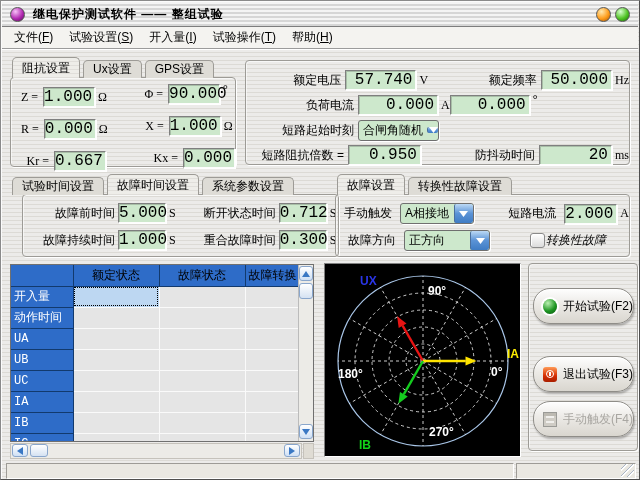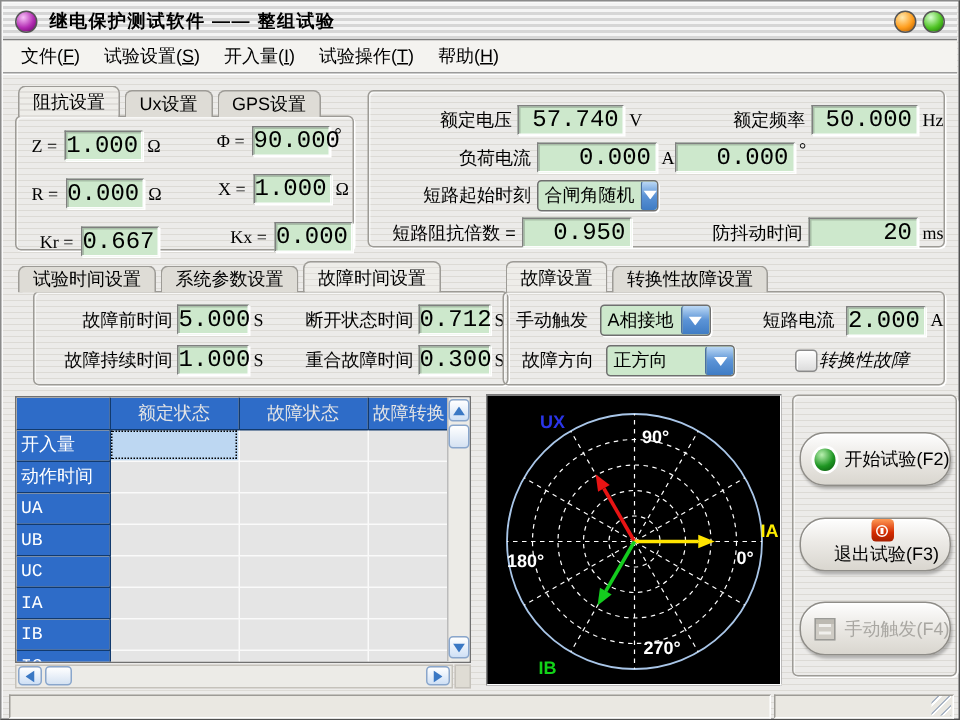--- a/index.html
+++ b/index.html
@@ -65,21 +65,21 @@
 
   
   .checkbox { width:15px; height:15px; border:1px solid #8a8a8a; border-radius:3px;
     background:linear-gradient(#ffffff,#dcdcdc); box-shadow:inset 1px 1px 0 #fff; }
 
   
   .tablewrap { position:absolute; left:8px; top:214px; width:304px; height:178px;
     overflow:hidden; background:#e5e5e5; border:1px solid #707070; }
   table.grid { border-collapse:collapse; table-layout:fixed; width:289px; }
   table.grid th, table.grid td { height:21px; padding:0 3px; font-weight:normal; overflow:hidden; white-space:nowrap; }
-  .hdr { background:#2e6cc8; color:#e5e5e5; text-align:center;
+  .hdr { background:#2e6cc8; color:#000000; text-align:center;
     border-right:1px solid #123a6e; border-bottom:1px solid #123a6e; }
   .rowlbl { background:#2e6cc8; color:#fff; text-align:left;
     border-right:1px solid #123a6e; border-bottom:1px solid #123a6e; font-family:"Liberation Mono", monospace; }
   td.cell { background:#e5e5e5; border-right:1px solid #fafafa; border-bottom:1px solid #fafafa; }
   td.cell.selected { background:#bdd7f2; outline:1px dotted #000; outline-offset:-2px; }
 
   
   .sbtn { position:absolute; background:linear-gradient(#ffffff,#cfe0f5);
     border:1px solid #89a6cc; border-radius:3px; display:flex; align-items:center; justify-content:center; }
   .sthumb { position:absolute; background:linear-gradient(#ffffff,#d5e2f2);
@@ -220,43 +220,43 @@
       </div>
       <div class="frow">
         <span class="flabel col-l1">负荷电流</span>
         <span class="fval">0.000</span>
         <span class="funit">A</span>
         <span class="fval">0.000</span>
         <span class="funit sup">°</span>
       </div>
       <div class="frow">
         <span class="flabel col-l1">短路起始时刻</span>
-        <span class="combo" style="width:81px;">
+        <span class="combo" style="width:81px;align-items:center;">
           <span class="combo-val">合闸角随机</span>
           <span class="combo-btn">
             <svg width="9" height="6">
                 <polygon points="0,0 9,0 4.5,6" fill="#ffffff"></polygon>
               </svg>
           </span>
         </span>
       </div>
       <div class="frow">
         <span class="flabel col-l1">短路阻抗倍数 =</span>
         <span class="fval">0.950</span>
         <span class="funit"></span>
         <span class="flabel col-l2">防抖动时间</span>
         <span class="fval">20</span>
         <span class="funit">ms</span>
       </div>
     </div>
 
     <div class="tabstrip" style="left:10px; top:124px;">
       <span class="tab">试验时间设置</span>
+      <span class="tab active">故障时间设置</span>
       <span class="tab">系统参数设置</span>
-      <span class="tab active">故障时间设置</span>
     </div>
     <div class="groupbox time-box">
       <div class="frow">
         <span class="flabel">故障前时间</span>
         <span class="fval">5.000</span>
         <span class="funit">S</span>
         <span class="flabel l2">断开状态时间</span>
         <span class="fval">0.712</span>
         <span class="funit">S</span>
       </div>
@@ -437,21 +437,21 @@
         <text x="104" y="172" fill="#ffffff">270°</text>
         <text x="34" y="185" fill="#12d418">IB</text>
       </svg>
     </div>
 
     <div class="groupbox btnpanel">
       <div class="act-btn" style="top:24px;">
         <span class="icon-start"></span>
         <span class="lbl">开始试验(F2)</span>
       </div>
-      <div class="act-btn" style="top:81px;flex-direction:column;">
+      <div class="act-btn" style="top:92px;">
         <span class="icon-exit">
             <span class="ring">
               <span class="dot"></span>
             </span>
           </span>
         <span class="lbl">退出试验(F3)</span>
       </div>
       <div class="act-btn disabled" style="top:137px;">
         <span class="icon-manual">
             <i></i>

